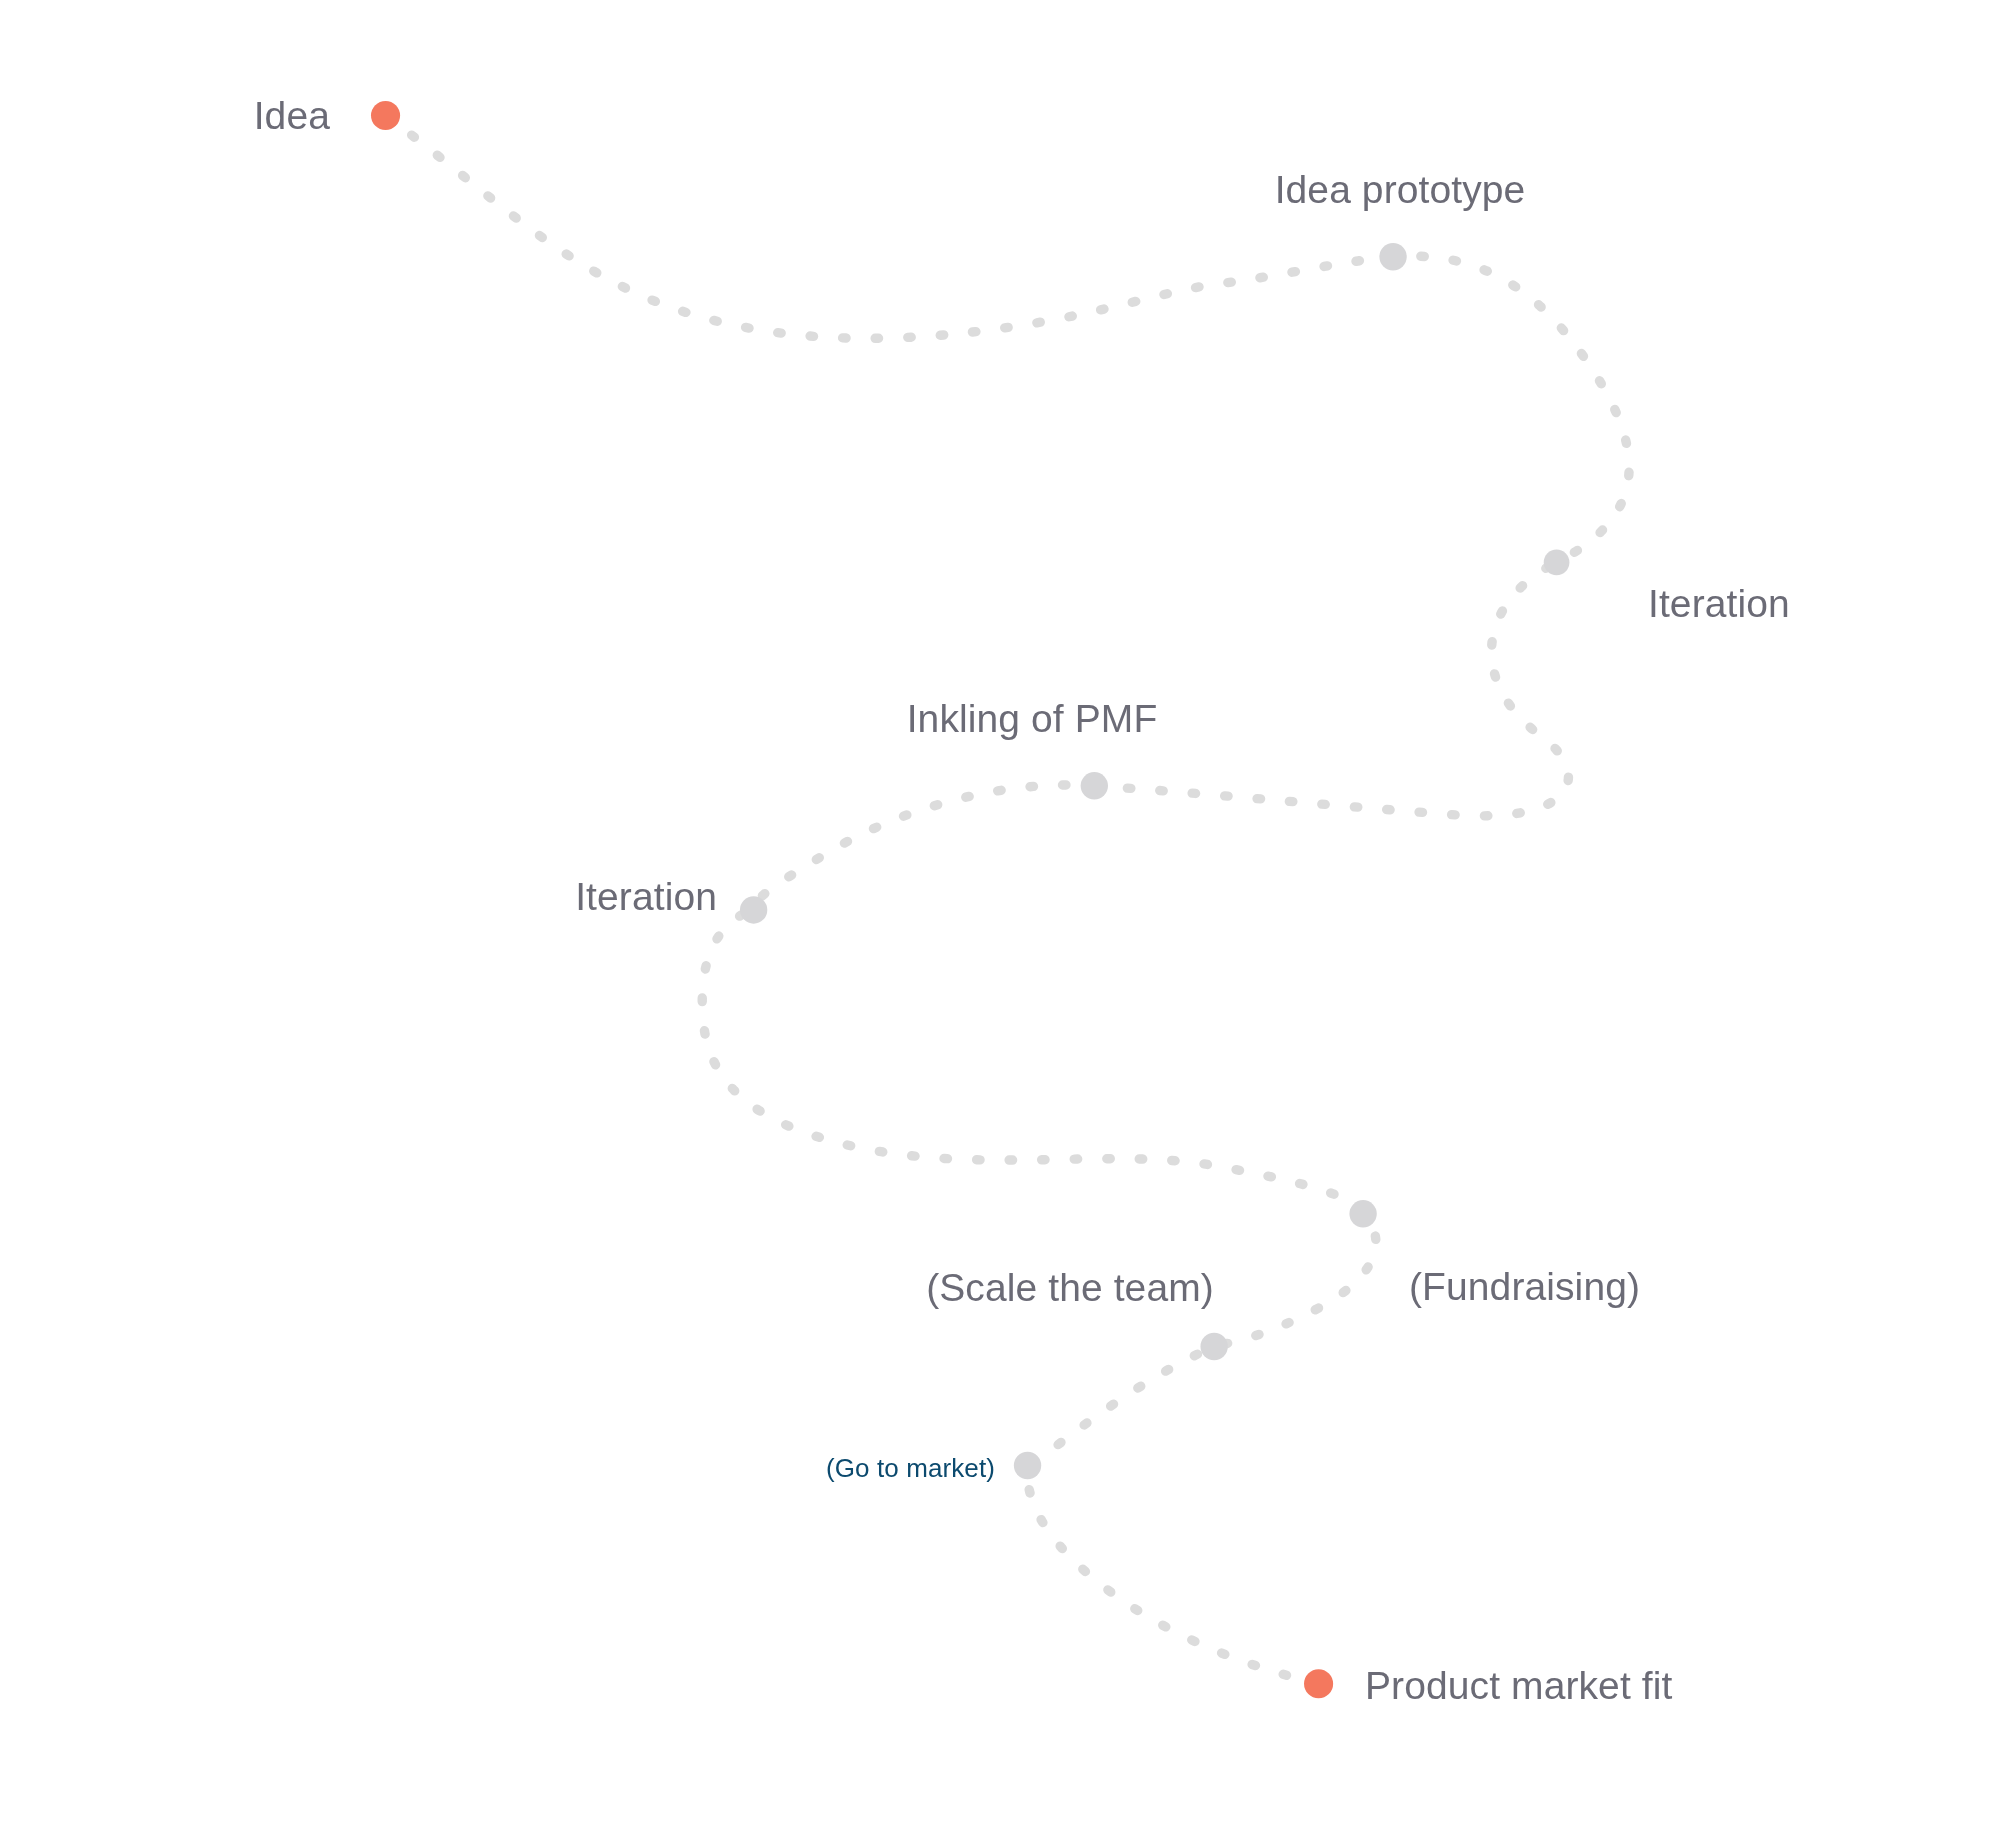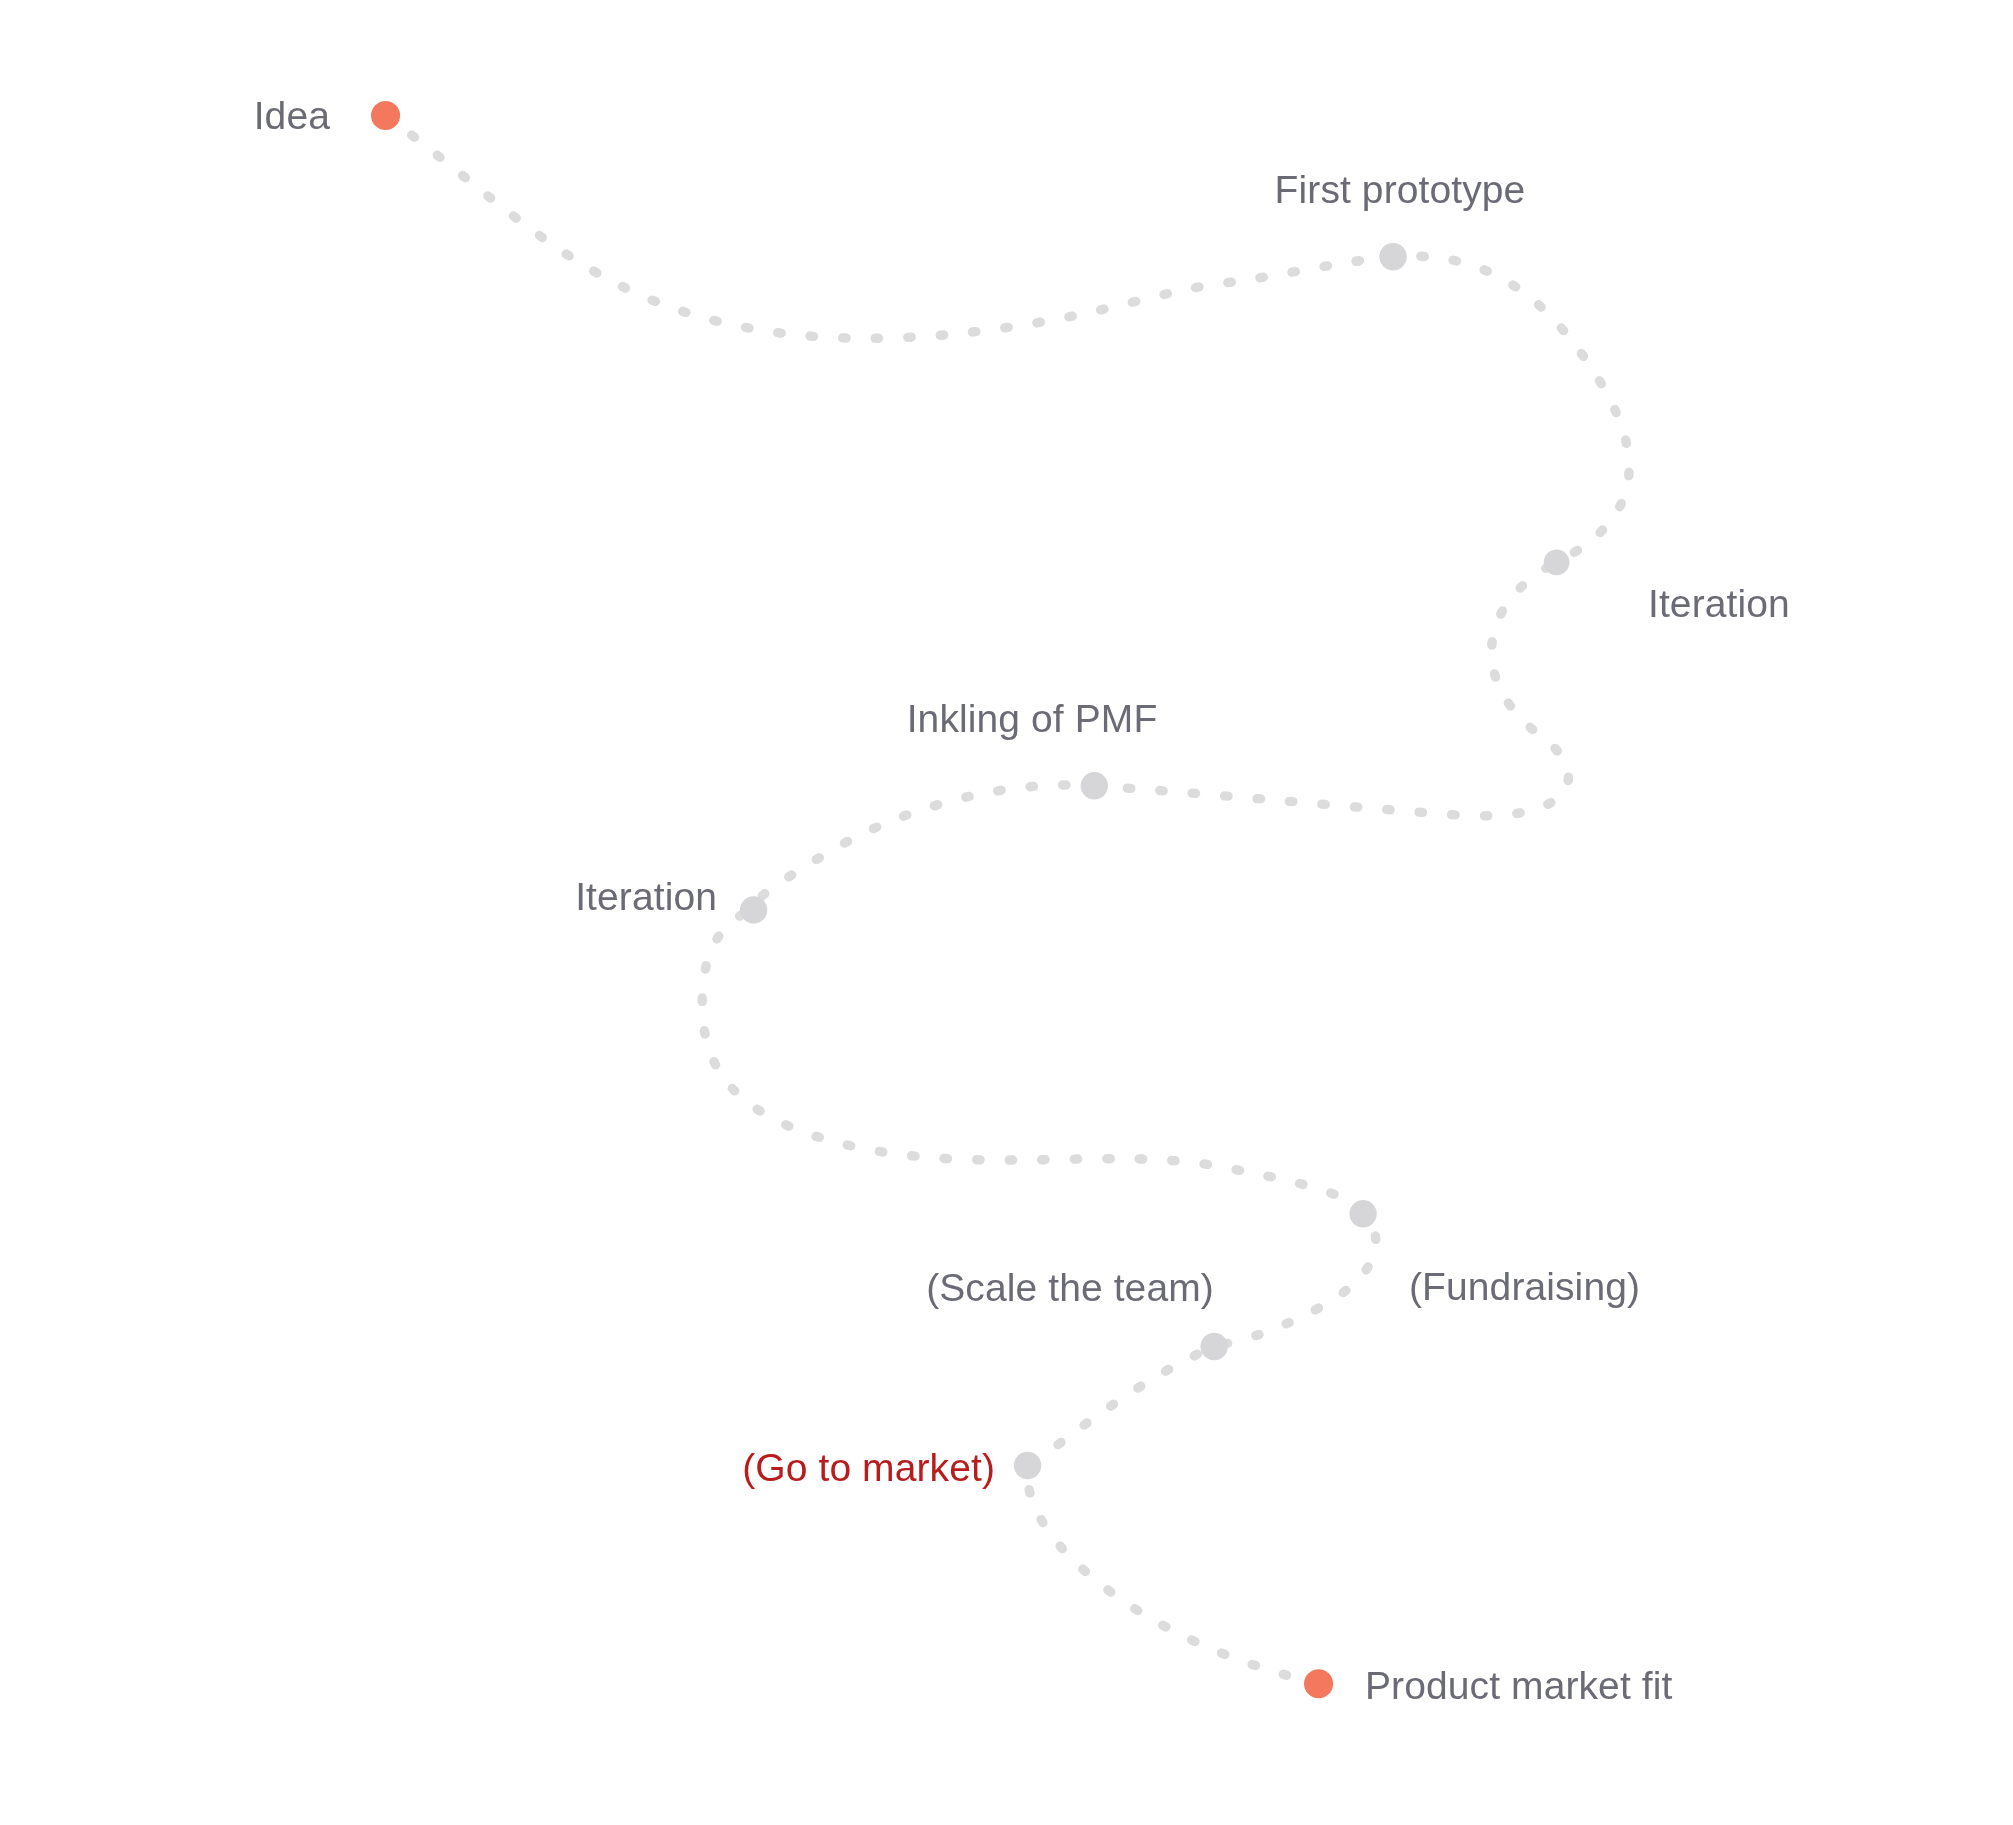--- a/index.html
+++ b/index.html
@@ -59,24 +59,24 @@
         <circle cx="880" cy="1063" r="16" fill="#d6d6d8"></circle>
         <circle cx="1592" cy="1418" r="16" fill="#d6d6d8"></circle>
         <circle cx="1418" cy="1573" r="16" fill="#d6d6d8"></circle>
         <circle cx="1200" cy="1712" r="16" fill="#d6d6d8"></circle>
         <circle cx="1540" cy="1967" r="17" fill="#f4785e"></circle>
       </g>
   </svg>
 
   <div id="labels-layer">
       <div class="node-label lbl-left" style="left: 330px; top: 116px; color: rgb(107, 107, 118); font-size: 39px;">Idea</div>
-      <div class="node-label lbl-above" style="left: 1400px; top: 212px; color: rgb(107, 107, 118); font-size: 39px;">First prototype</div>
+      <div class="node-label lbl-above" style="left: 1400px; top: 212px; color: rgb(107, 107, 118); font-size: 39px;">Idea prototype</div>
       <div class="node-label lbl-right" style="left: 1648px; top: 556px; color: rgb(107, 107, 118); font-size: 39px; margin-top: 48px;">Iteration</div>
       <div class="node-label lbl-above" style="left: 1032px; top: 741px; color: rgb(107, 107, 118); font-size: 39px;">Inkling of PMF</div>
       <div class="node-label lbl-left" style="left: 717px; top: 897px; color: rgb(107, 107, 118); font-size: 39px;">Iteration</div>
       <div class="node-label lbl-right" style="left: 1409px; top: 1287px; color: rgb(107, 107, 118); font-size: 39px;">(Fundraising)</div>
       <div class="node-label lbl-above" style="left: 1070px; top: 1310px; color: rgb(107, 107, 118); font-size: 39px;">(Scale the team)</div>
-      <div class="node-label lbl-left" style="left: 995px; top: 1468px; color: #b91c1c; font-size: 39px;">(Go to market)</div>
+      <div class="node-label lbl-left" style="left: 995px; top: 1468px; color: #0c4a6e; font-size: 26px;">(Go to market)</div>
       <div class="node-label lbl-right" style="left: 1365px; top: 1686px; color: rgb(107, 107, 118); font-size: 39px;">Product market fit</div>
     </div>
 
 </div>
 
 
 </body></html>

